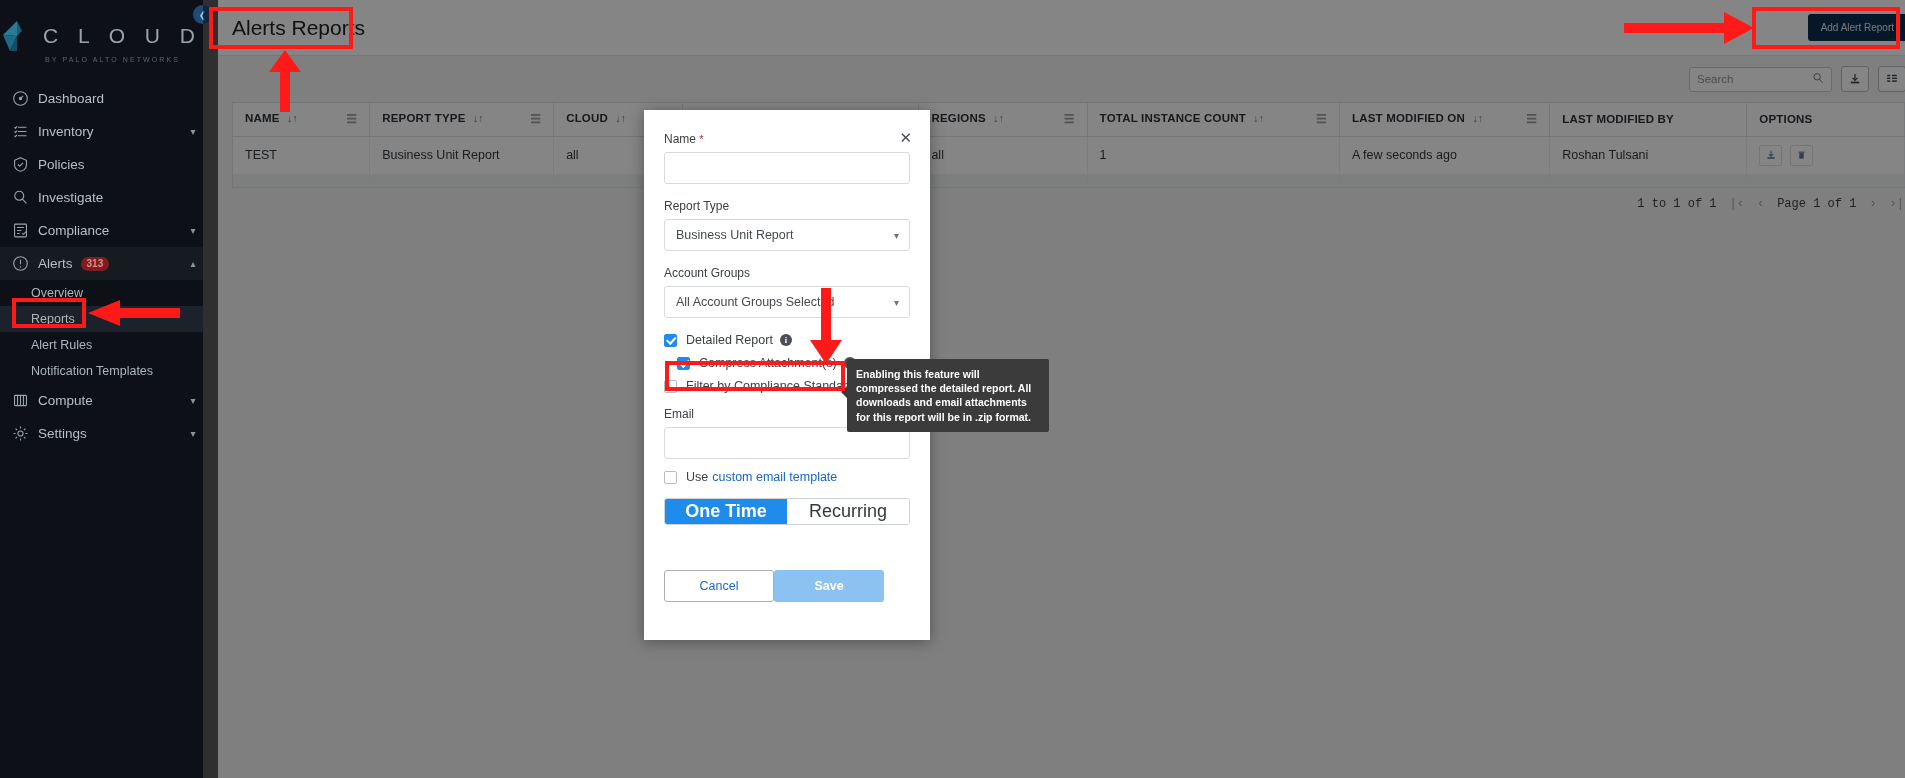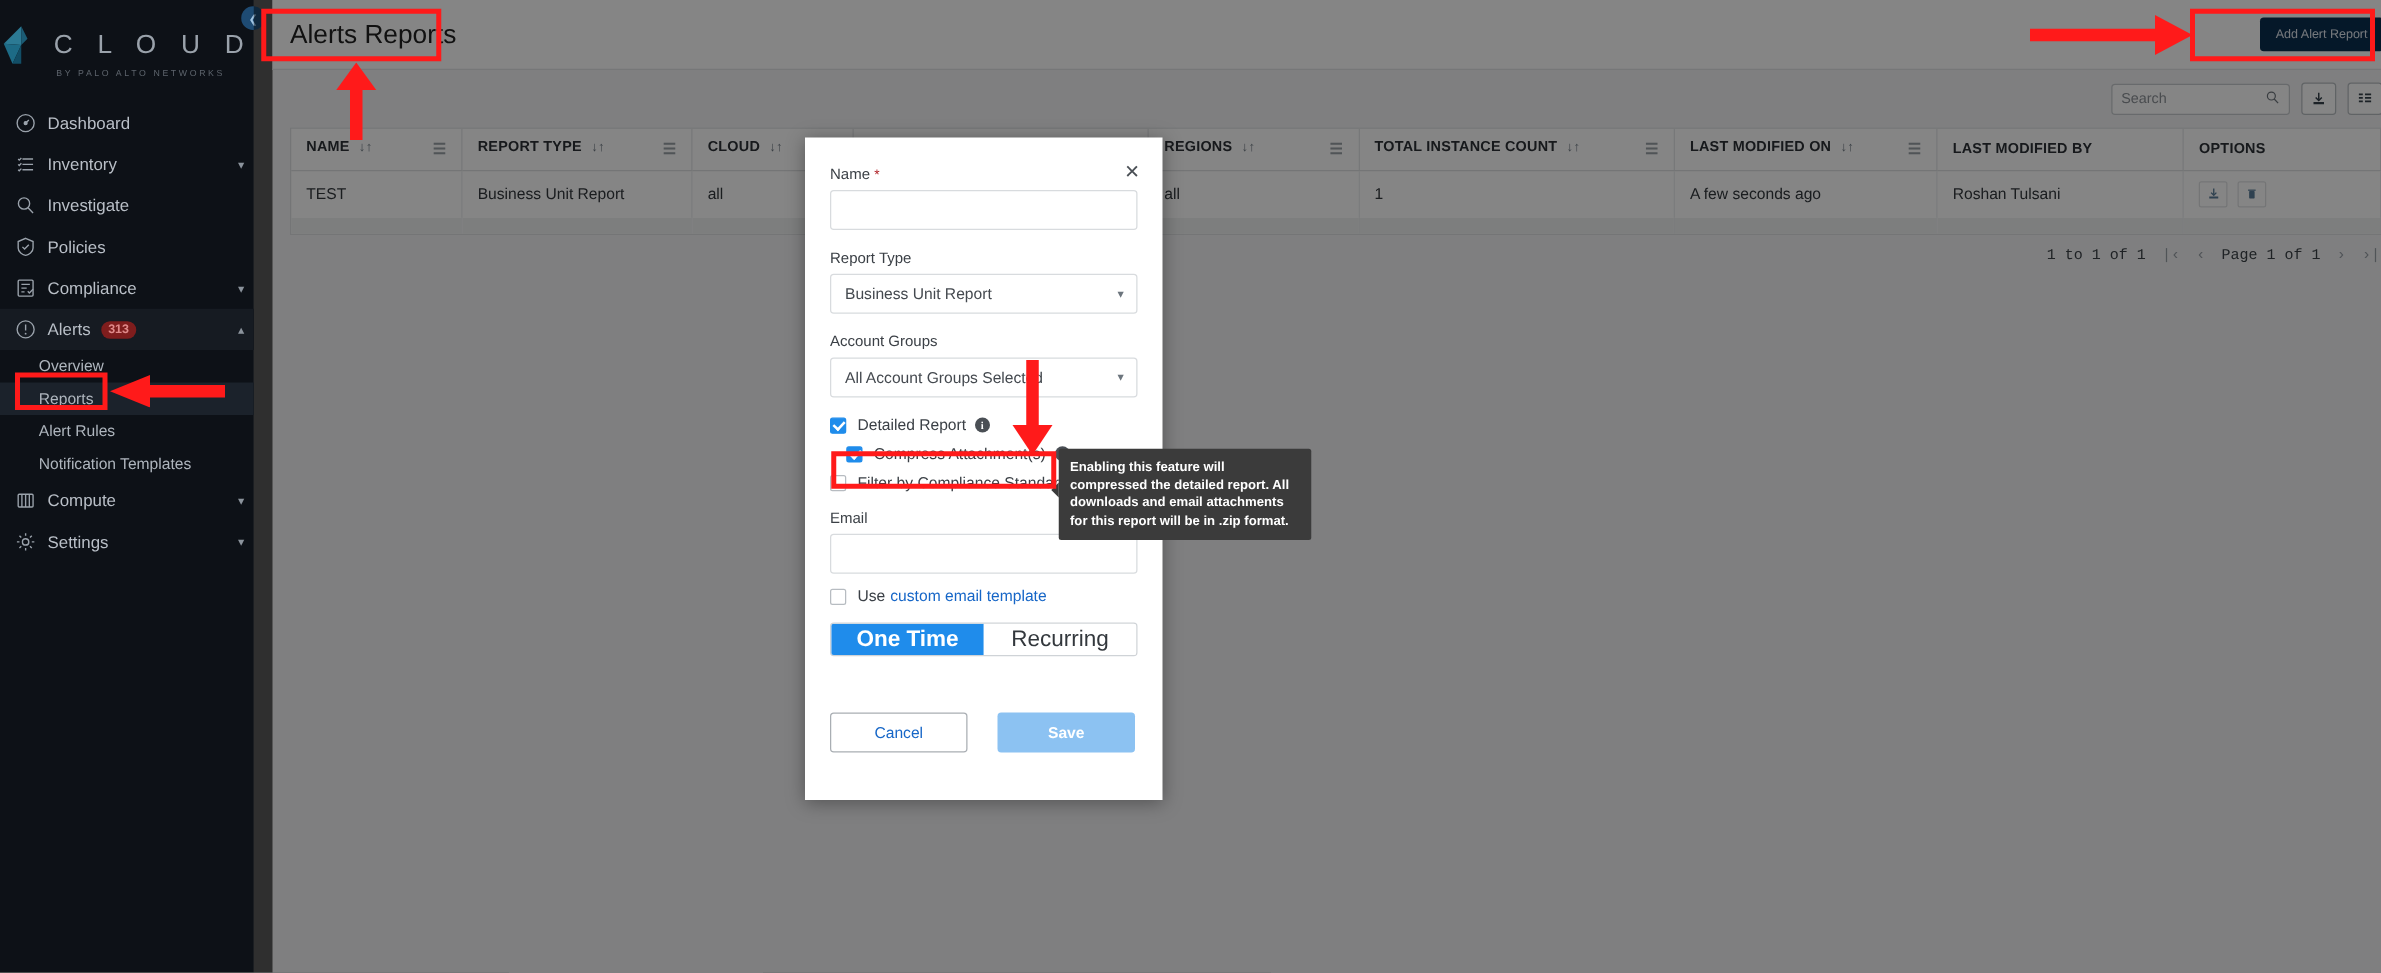--- a/index.html
+++ b/index.html
@@ -171,21 +171,21 @@
     font-family: "Liberation Serif", serif; cursor: pointer;
   }
   .link-blue { color: #1666c7; margin-left: 4px; }
   .seg-wrap {
     display: flex; width: 246px; height: 27px; margin-top: 14px;
     border: 1px solid #cfd3d7; border-radius: 3px; overflow: hidden;
   }
   .seg { flex: 1; display: flex; align-items: center; justify-content: center;
          font-size: 18px; cursor: pointer; background: #fff; color: #33383d; }
   .seg.active { background: #1f8ceb; color: #fff; font-weight: 600; }
-  .btn-row { display: flex; gap: 24px; margin-top: 45px; }
+  .btn-row { display: flex; margin-top: 45px; }
   .btn-cancel {
     width: 110px; height: 32px; border: 1px solid #a9aeb3; border-radius: 3px;
     background: #fff; color: #1666c7; font-size: 12.5px; cursor: pointer;
     font-family: "Liberation Sans", sans-serif;
   }
   .btn-save {
     width: 110px; height: 32px; border: none; border-radius: 3px;
     background: #8cc2f2; color: #fff; font-size: 12.5px; cursor: pointer;
     font-family: "Liberation Sans", sans-serif;
     font-weight: bold;
@@ -249,35 +249,35 @@
             <path d="M3 5l1 1 2-2M3 10l1 1 2-2M3 15l1 1 2-2" fill="none"></path>
         </svg>
       </span>
       <span class="lbl">Inventory</span>
       <span class="chev">▾</span>
     </div>
 
     <div class="nav-item">
       <span class="ico">
         <svg width="17" height="17" viewBox="0 0 20 20" fill="none" stroke="#9aa2ab" stroke-width="1.3">
+          <path d="M10 2 L17 5 v6 c0 4-4 6.5-7 7 -3-.5-7-3-7-7 V5z"></path>
+          <path d="M7 10l2 2 4-4"></path>
+        </svg>
+      </span>
+      <span class="lbl">Policies</span>
+    </div>
+
+    <div class="nav-item">
+      <span class="ico">
+        <svg width="17" height="17" viewBox="0 0 20 20" fill="none" stroke="#9aa2ab" stroke-width="1.3">
           <circle cx="8.5" cy="8" r="5.3"></circle>
             <path d="M12.3 12 L17 17"></path>
         </svg>
       </span>
       <span class="lbl">Investigate</span>
-    </div>
-
-    <div class="nav-item">
-      <span class="ico">
-        <svg width="17" height="17" viewBox="0 0 20 20" fill="none" stroke="#9aa2ab" stroke-width="1.3">
-          <path d="M10 2 L17 5 v6 c0 4-4 6.5-7 7 -3-.5-7-3-7-7 V5z"></path>
-          <path d="M7 10l2 2 4-4"></path>
-        </svg>
-      </span>
-      <span class="lbl">Policies</span>
     </div>
 
     <div class="nav-item">
       <span class="ico">
         <svg width="17" height="17" viewBox="0 0 20 20" fill="none" stroke="#9aa2ab" stroke-width="1.3">
           <rect x="3" y="2.5" width="14" height="15" rx="1"></rect>
           <path d="M6 6.5h8M6 10h5M6 13.5h3"></path>
             <path d="M12 13l1.5 1.5L17 11"></path>
         </svg>
       </span>

